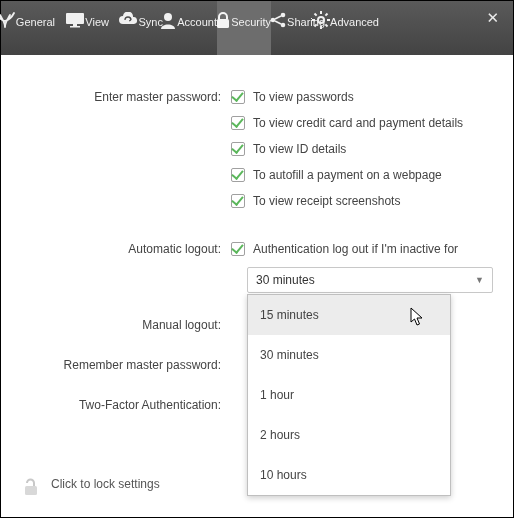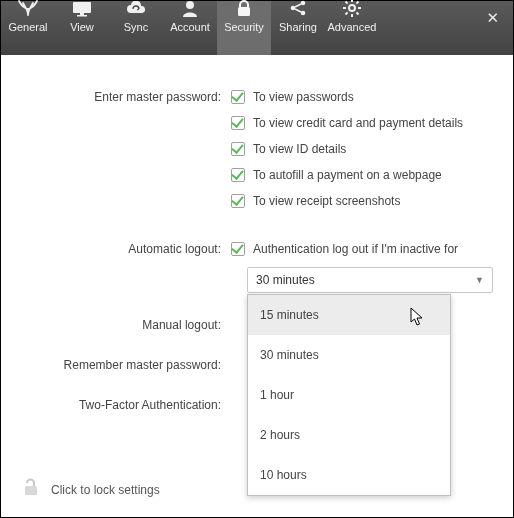--- a/index.html
+++ b/index.html
@@ -1,20 +1,20 @@
 <!DOCTYPE html>
 <html><head>
 <meta charset="utf-8">
 <style>
   * { box-sizing: border-box; margin: 0; padding: 0; }
   body { width: 514px; height: 518px; font-family: "Segoe UI", Arial, sans-serif; font-size: 12px; color: #333; background: #000; overflow: hidden; }
   .window { width: 512px; height: 516px; margin: 1px; background: #fff; position: relative; }
   
   .toolbar { height: 54px; background: linear-gradient(#5a5a5a, #434343); display: flex; align-items: stretch; position: relative; }
-  .tab { width: 54px; display: flex; flex-direction: column; align-items: center; justify-content: flex-end; padding-bottom: 22px; color: #f0f0f0; cursor: pointer; text-align: center; }
+  .tab { width: 54px; display: flex; flex-direction: row; align-items: center; justify-content: flex-end; padding-bottom: 12px; color: #f0f0f0; cursor: pointer; text-align: center; }
   .tab.active { background: #6d6d6d; }
   .tab .ticon { height: 24px; display: flex; align-items: center; justify-content: center; margin-bottom: 4px; }
   .tab .tlabel { font-size: 11px; }
   .closebtn { position: absolute; right: 14px; top: 8px; color: #eaeaea; font-size: 15px; cursor: pointer; }
   svg { display: block; }
   
   .content { padding: 30px 20px 0 20px; }
   .row { display: flex; align-items: center; min-height: 24px; margin-bottom: 2px; }
   .rowlabel { width: 210px; text-align: right; padding-right: 10px; color: #444; }
   .rowctrl { flex: 1; display: flex; align-items: flex-end; }
@@ -25,21 +25,21 @@
   
   .select-wrap { position: relative; width: 246px; margin-left: 32px; }
   .select-display { height: 26px; border: 1px solid #c8c8c8; border-radius: 2px; background: #fff; display: flex; align-items: center; padding: 0 8px; justify-content: space-between; cursor: pointer; }
   .select-display .arrow { font-size: 9px; color: #777; }
   .dropdown { position: absolute; left: 0; top: 27px; width: 204px; background: #fff; border: 1px solid #bfbfbf; box-shadow: 0 2px 6px rgba(0,0,0,.2); z-index: 10; }
   .dropdown-item { height: 40px; display: flex; align-items: center; padding: 0 12px; color: #444; cursor: pointer; position: relative; }
   .dropdown-item.hover { background: #ececec; }
   
   .cursor { position: absolute; pointer-events: none; z-index: 50; }
   
-  .footer { position: absolute; left: 22px; bottom: 20px; display: flex; align-items: flex-end; color: #555; margin-top: 14px; }
+  .footer { position: absolute; left: 22px; bottom: 20px; display: flex; align-items: flex-start; color: #555; margin-top: 14px; }
   .footer .lock { margin-right: 12px; }
 </style>
 </head>
 <body>
 
 <div class="window">
 
   <div class="toolbar">
     <div class="tab">
       <span class="ticon">

